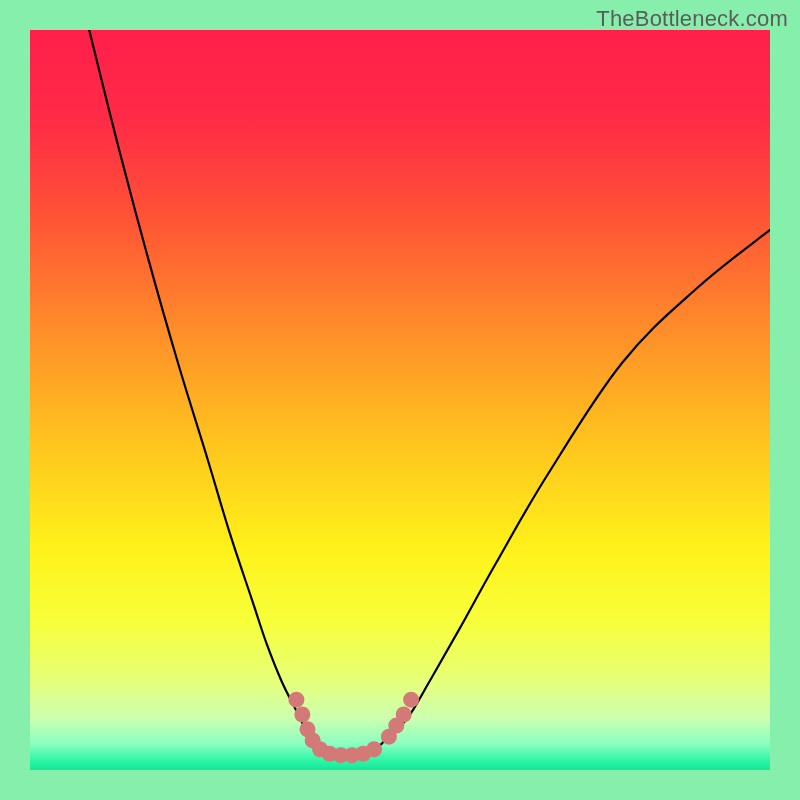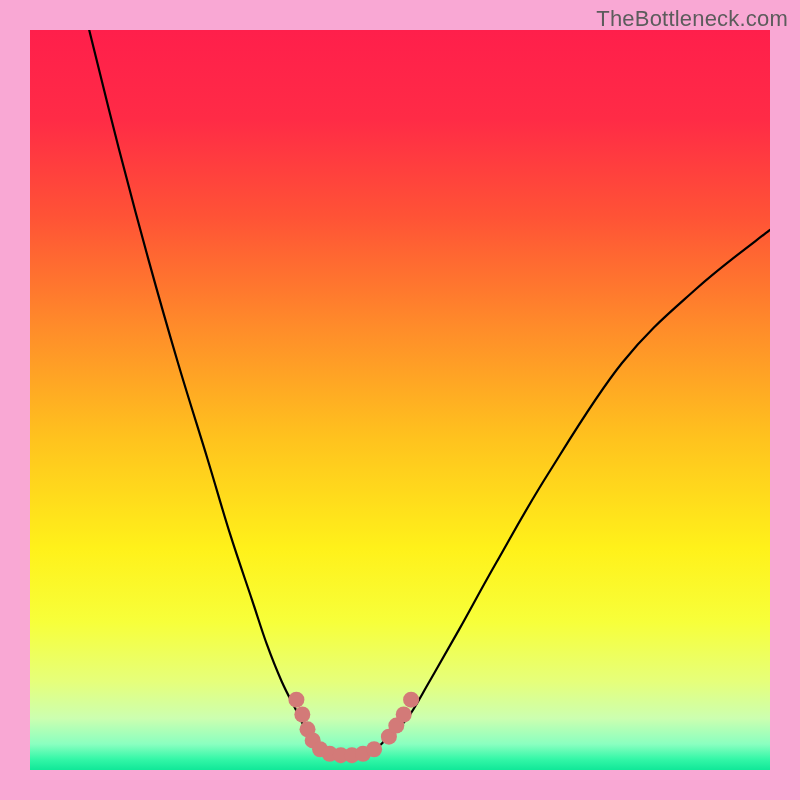--- a/index.html
+++ b/index.html
@@ -9,21 +9,21 @@
     height: 800px;
     background: #000;
     overflow: hidden;
   }
   .frame {
     position: absolute;
     left: 0;
     top: 0;
     width: 800px;
     height: 800px;
-    background: #f9a8d4;
+    background: #86efac;
   }
   .plot-area {
     position: absolute;
     left: 30px;
     top: 30px;
     width: 740px;
     height: 740px;
     overflow: hidden;
   }
   .gradient-bg {

